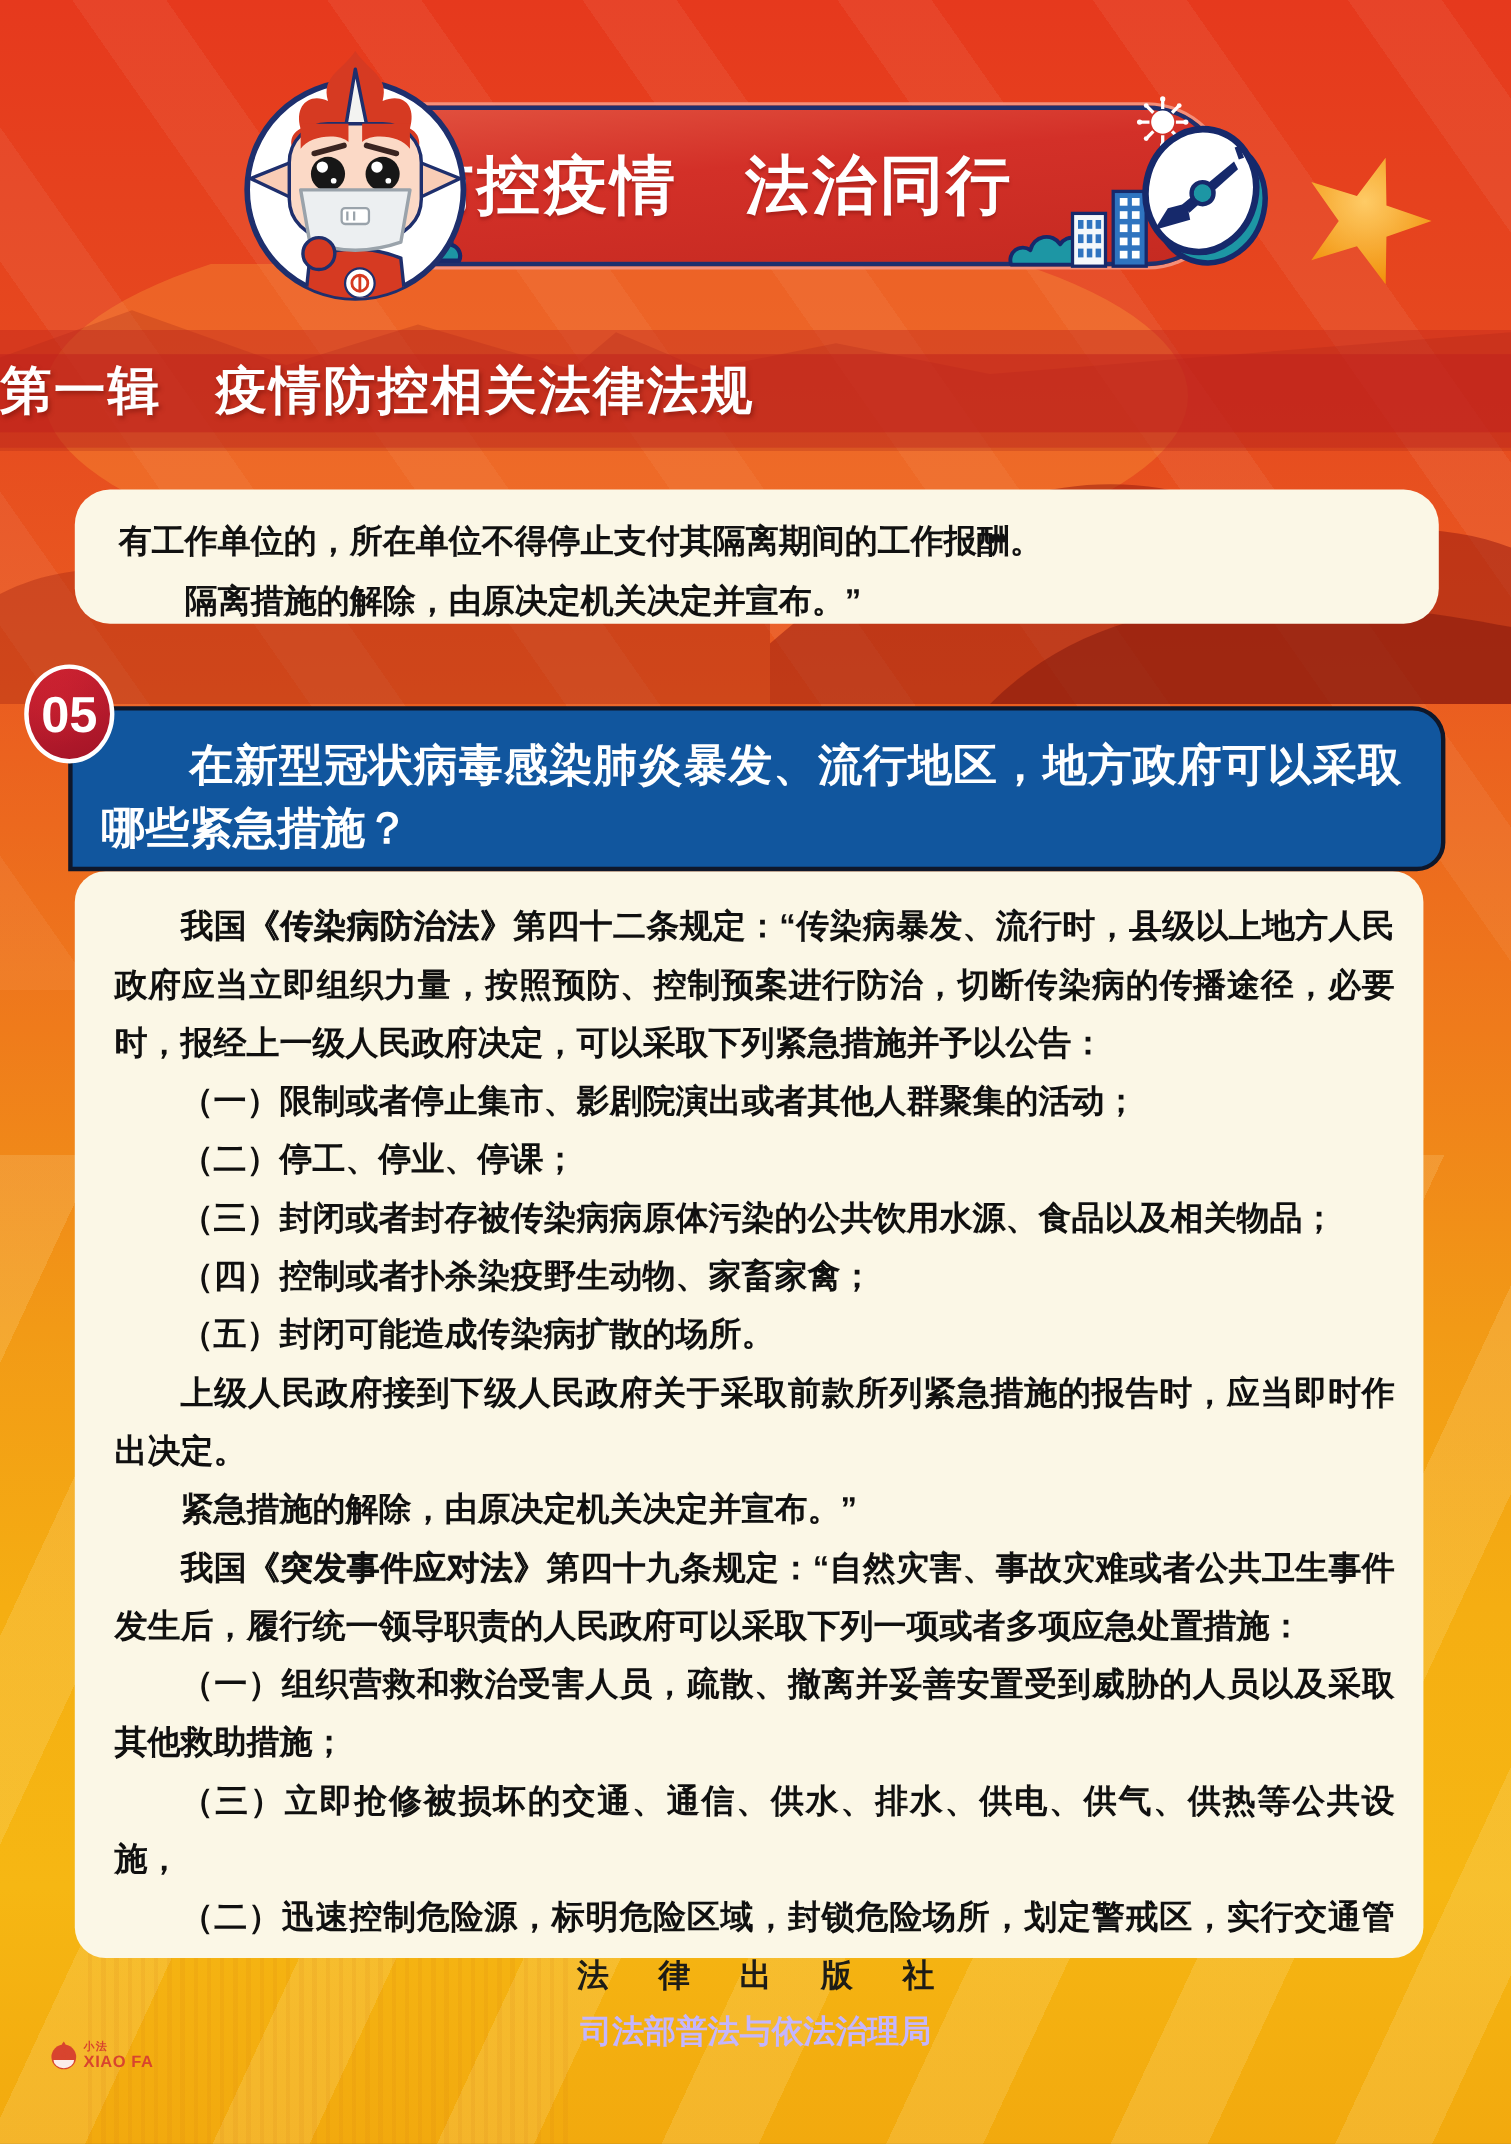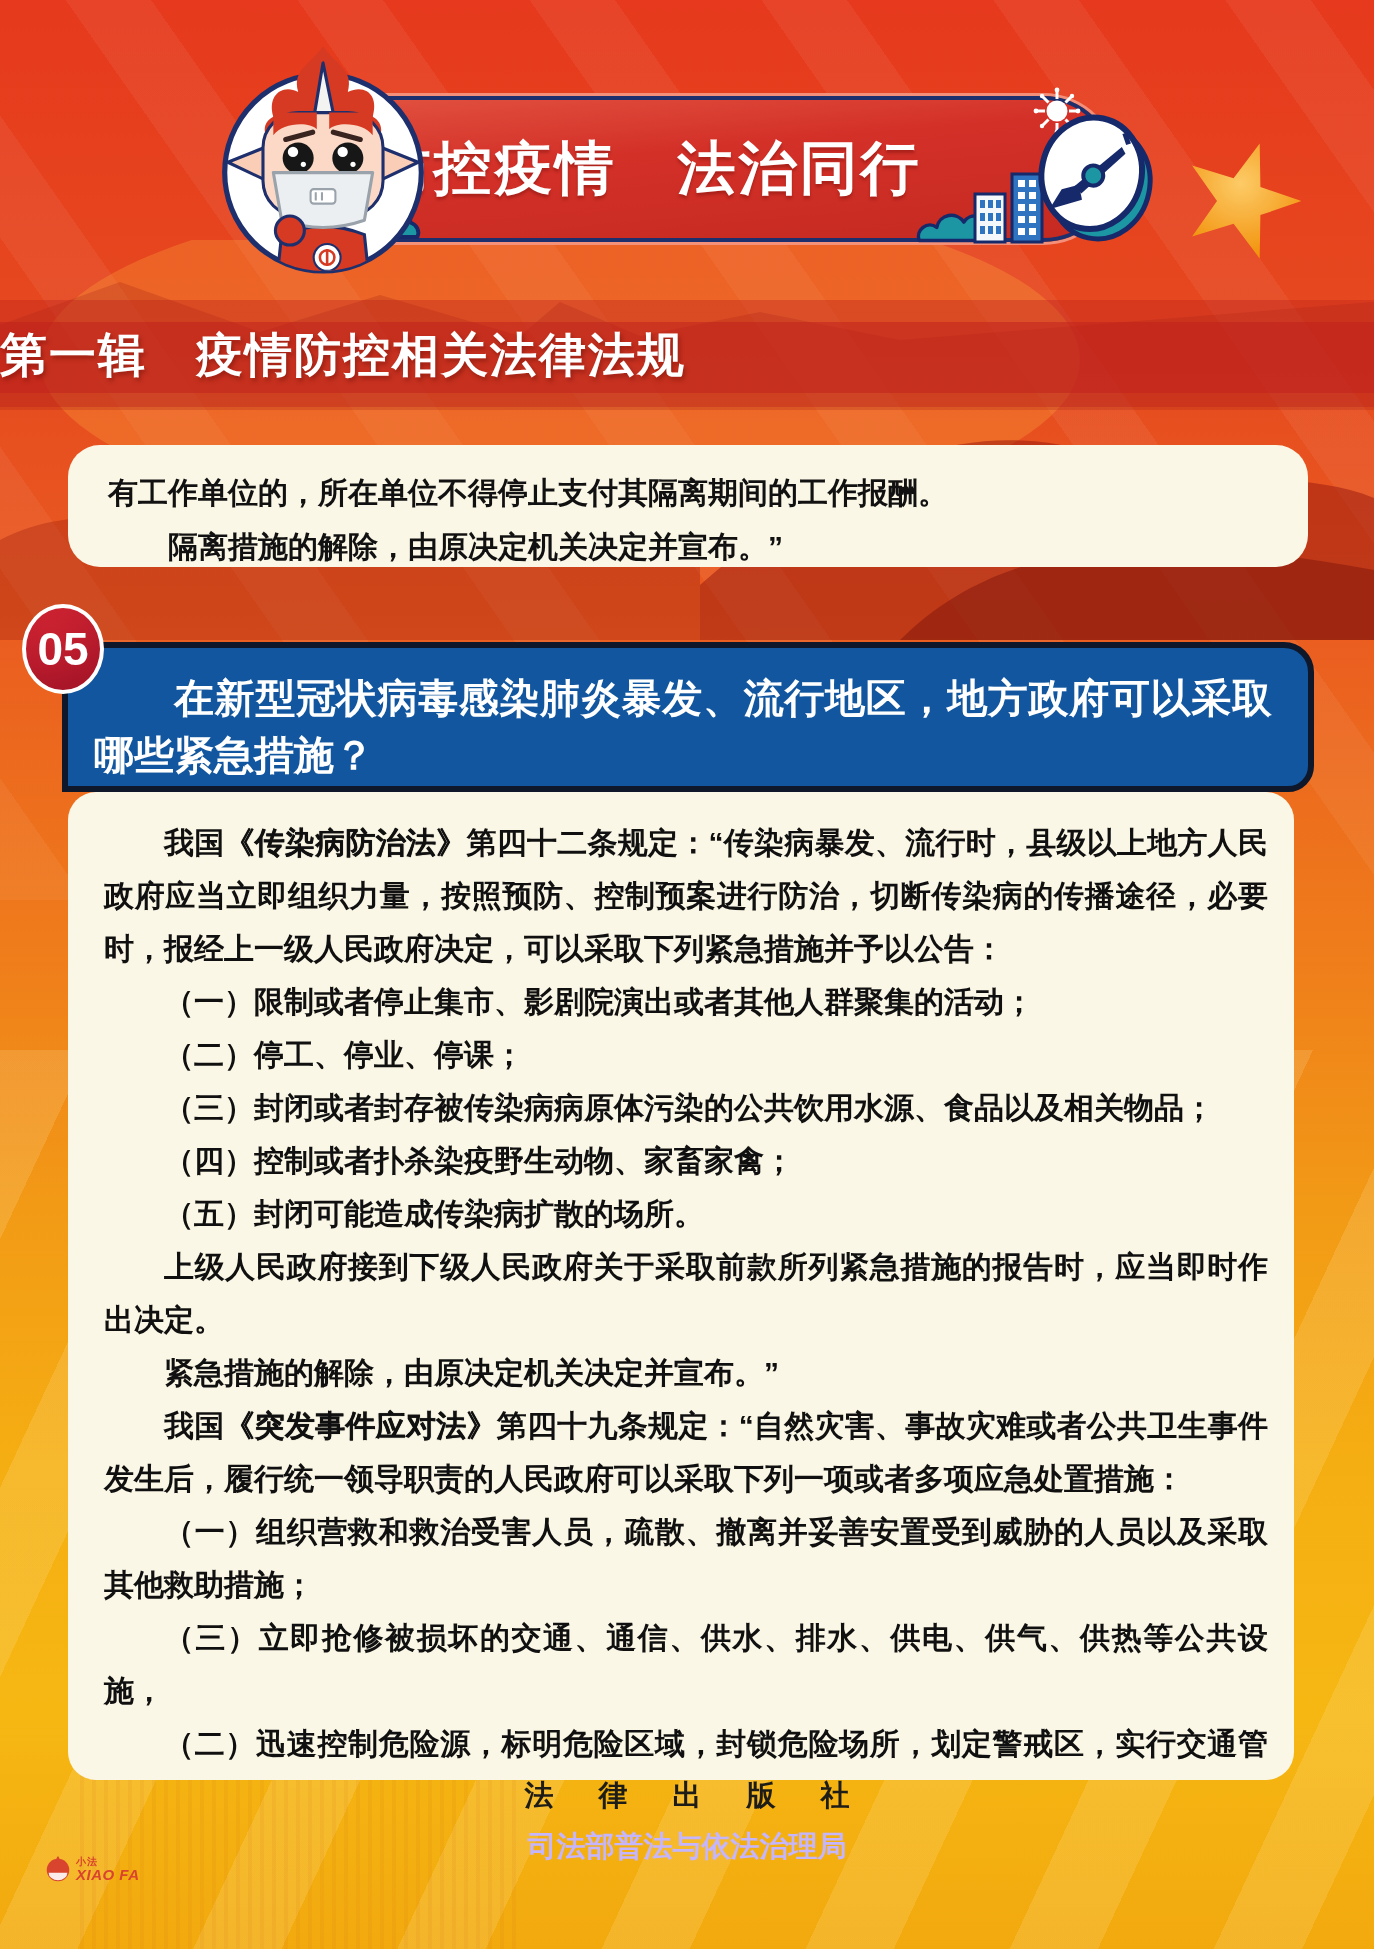--- a/index.html
+++ b/index.html
@@ -47,41 +47,41 @@
       padding:21px 36px 0 40px;color:#111;}
   .quote-box p{margin:0;font-size:30px;font-weight:700;line-height:54px;}
   .quote-box .q2{text-indent:2em;}
   
   .qnum{position:absolute;left:22px;top:604px;width:74px;height:82px;z-index:6;
       border:4px solid #fff;border-radius:50%;
       background:radial-gradient(circle at 38% 32%,#d6253262 0%,rgba(0,0,0,0) 60%),linear-gradient(160deg,#cc2231,#a31427);
       color:#fff;font-size:46px;font-weight:700;
       display:flex;align-items:center;justify-content:center;}
   .qbox{position:absolute;left:62px;top:642px;width:1252px;height:150px;z-index:5;
-      background:#11569e;border:6px solid #0f172a;border-radius:10px 30px 26px 0;
+      background:#11569e;border:4px solid #0f172a;border-radius:10px 30px 26px 0;
       box-sizing:border-box;padding:22px 36px 0 26px;}
   .qtext{margin:0;color:#fff;font-size:40px;font-weight:700;line-height:57px;
       text-indent:2em;text-align:justify;}
   
   .abox{position:absolute;left:68px;top:792px;width:1226px;height:988px;z-index:4;
       background:#fbf7e6;border-radius:28px;box-sizing:border-box;
       padding:24px 26px 0 36px;overflow:hidden;}
   .abox p{margin:0;color:#101010;font-size:30px;font-weight:700;line-height:53px;
       text-indent:2em;text-align:justify;}
   .abox b{font-weight:900;text-shadow:0 0 .7px #000;}
   
   .pub1{position:absolute;left:0;top:1827px;width:100%;z-index:3;text-align:center;
       color:#c4b5fd;font-size:29px;font-weight:700;}
   .pub2{position:absolute;left:0;top:1776px;width:100%;z-index:3;text-align:center;
       color:#1d1c17;font-size:29px;font-weight:700;}
   .pub2 span{letter-spacing:1.55em;margin-right:-1.55em;}
   .logo{position:absolute;left:43px;top:1854px;z-index:3;display:flex;align-items:center;color:#d8442e;}
   .logo-texts{margin-left:3px;line-height:1;}
   .logo-cn{display:block;font-size:10px;font-weight:700;letter-spacing:1px;}
-  .logo-en{display:block;font-size:15px;font-weight:900;font-style:italic;letter-spacing:.5px;}
+  .logo-en{display:block;font-size:15px;font-weight:900;letter-spacing:.5px;}
 </style>
 </head>
 <body>
 
 <div class="page">
   <div class="bg"></div>
   <div class="rays-top"></div>
   <div class="rays-bottom"></div>
 
   <svg class="mountains" width="1374" height="400" viewBox="0 0 1374 400">

